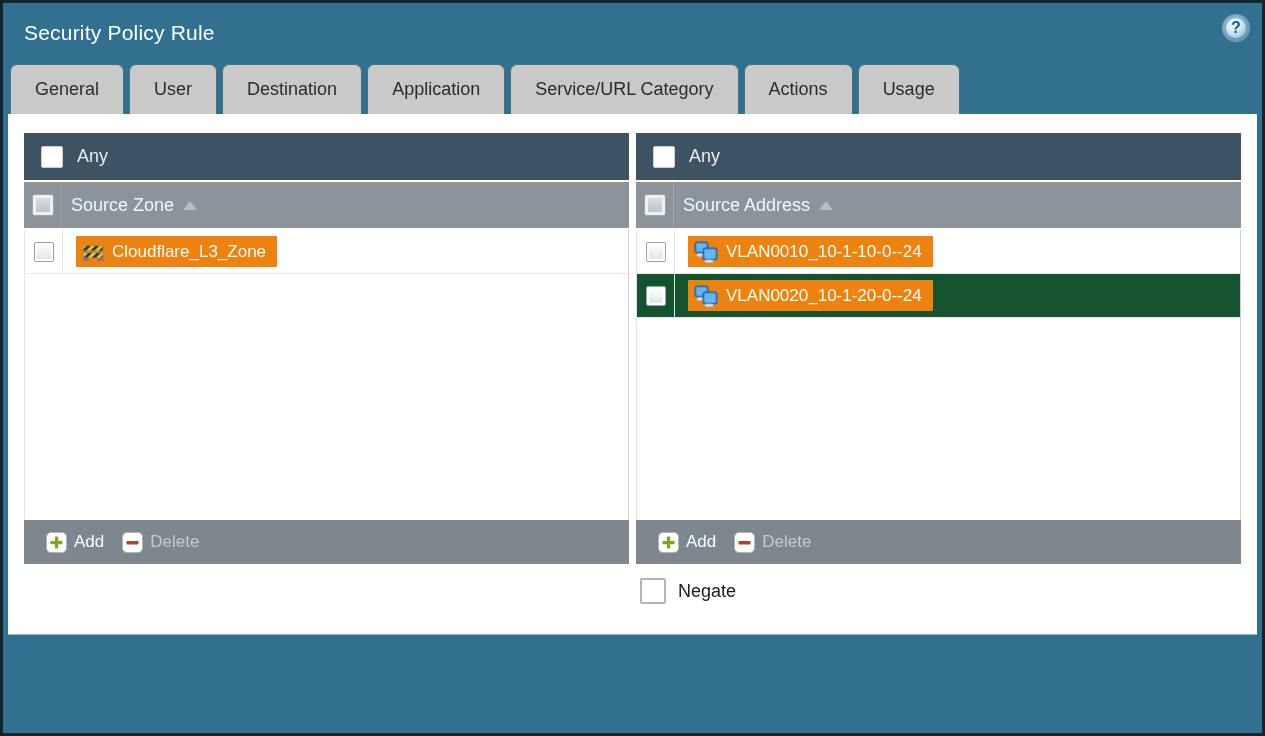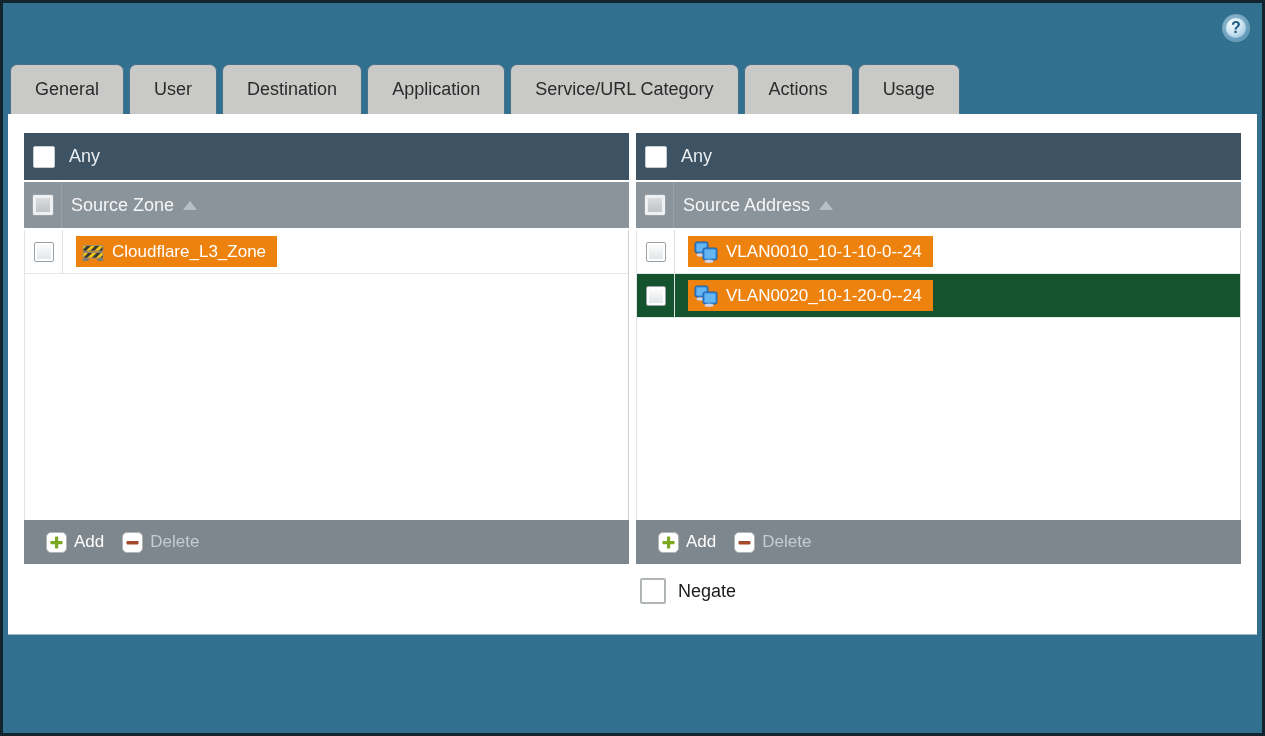--- a/index.html
+++ b/index.html
@@ -41,21 +41,21 @@
   .content{
     position:relative; z-index:1;
     margin:0 5px; height:521px; background:#ffffff;
     border-bottom:1px solid #9db6c4;
   }
   .panels{ display:flex; gap:7px; padding:19px 16px 0 16px; }
   .panel{ flex:1 1 0; display:flex; flex-direction:column; height:431px; }
 
   .any-header{
     height:47px; background:#3D5363; display:flex; align-items:center;
-    padding-left:9px; gap:14px; margin-bottom:2px; flex:0 0 auto;
+    padding-left:17px; gap:14px; margin-bottom:2px; flex:0 0 auto;
   }
   .any-label{ color:#e9edf0; font-size:18px; }
   .cb-any{
     width:22px; height:22px; background:#ffffff; border:1px solid #c9ced1;
     border-radius:2px; cursor:pointer; flex:0 0 auto;
   }
 
   .col-header{
     height:46px; background:#8C949B; display:flex; align-items:center;
     margin-bottom:2px; flex:0 0 auto; cursor:pointer;
@@ -111,20 +111,21 @@
   }
   .btn-ok{ background:#6FA0B6; color:#0e2733; }
   .btn-cancel{ background:linear-gradient(180deg,#d8d8d8,#c3c3c3); color:#1a1a1a; min-width:129px; }
 </style>
 </head>
 <body>
 
 <div class="dialog">
 
   <div class="titlebar">
+    <div class="title">Security Policy Rule</div>
     <div class="help-icon">?</div>
   </div>
 
   <div class="tabs">
     <div class="tab">General</div>
     <div class="tab">User</div>
     <div class="tab">Destination</div>
     <div class="tab">Application</div>
     <div class="tab">Service/URL Category</div>
     <div class="tab">Actions</div>

